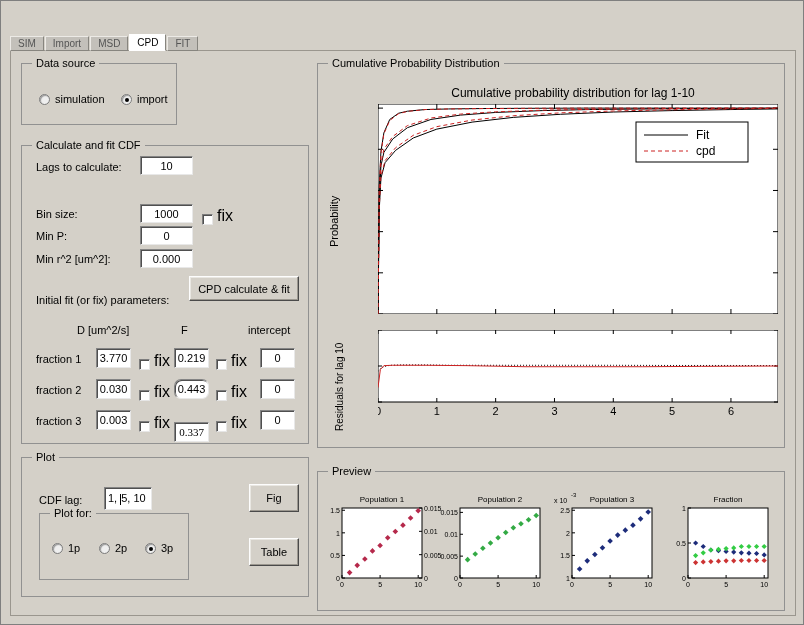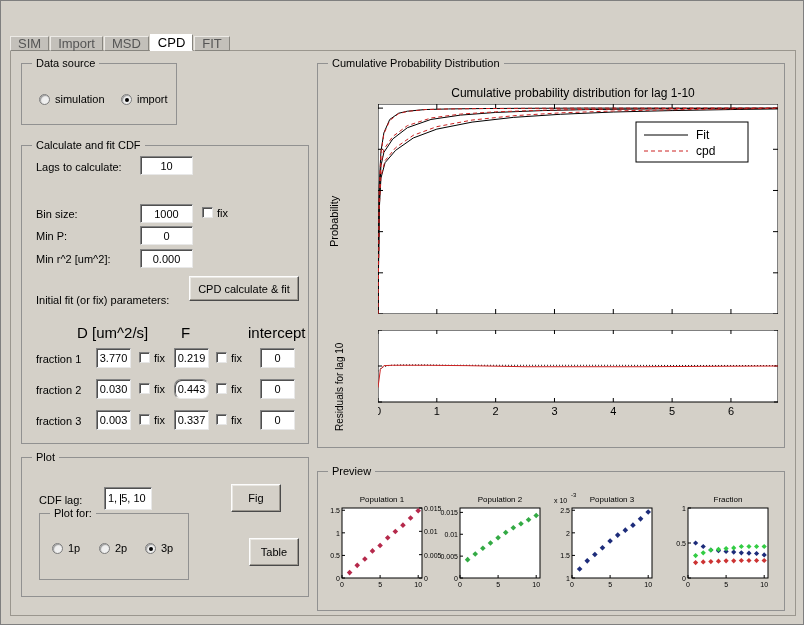--- a/index.html
+++ b/index.html
@@ -25,37 +25,37 @@
     border:1px solid;border-color:#fff #404040 #404040 #fff;
     position:relative;font-size:8px;line-height:12px;text-align:center;color:#000;
   }
   .tb-btn .g{position:absolute;left:0;right:0;top:0;bottom:0;display:flex;align-items:center;justify-content:center;font-size:9px;}
   .min-g{width:7px;height:2px;background:#000;margin-top:5px;}
   .max-g{width:8px;height:7px;border:1px solid #000;border-top-width:2px;}
 
   
   .tabstrip{position:absolute;left:9px;top:33px;height:17px;display:flex;align-items:flex-end;z-index:4;}
   .tab{
-    height:15px;padding:0 7px;font-size:13px;color:#555;
+    height:15px;padding:0 7px;font-size:10px;color:#555;
     background:#c3c0ba;border:1px solid;border-color:#eceae6 #87857f #87857f #eceae6;
     display:flex;align-items:center;margin-right:1px;box-sizing:border-box;
   }
   .tab.active{background:#fff;color:#000;height:17px;border-color:#fff #87857f #fff #fff;border-bottom:1px solid #fff;position:relative;z-index:5;}
 
   .clientarea{position:absolute;left:9px;top:49px;width:786px;height:566px;background:#d4d0c8;border:1px solid #9a968e;box-sizing:border-box;}
 
   
   .panel{position:absolute;border:1px solid #919191;box-sizing:border-box;}
   .panel>.ptitle{
     position:absolute;top:-7px;left:10px;background:#d4d0c8;padding:0 4px;
     font-size:11px;color:#000;white-space:nowrap;
   }
 
   .lbl{position:absolute;font-size:11px;color:#000;white-space:nowrap;}
-  .hdr{position:absolute;font-size:15px;color:#000;white-space:nowrap;}
+  .hdr{position:absolute;font-size:11px;color:#000;white-space:nowrap;}
 
   
   .tf{
     position:absolute;background:#fff;box-sizing:border-box;
     border:1px solid;border-color:#848484 #e8e8e8 #e8e8e8 #848484;
     box-shadow:inset 1px 1px 0 #4f4f4f;
     font-size:11px;color:#000;display:flex;align-items:center;
     font-family:"Liberation Sans",sans-serif;
   }
   .tf.c{justify-content:center;}
@@ -64,21 +64,21 @@
   
   .btn{
     position:absolute;background:#d4d0c8;box-sizing:border-box;
     border:1px solid;border-color:#fdfdfd #4a4a4a #4a4a4a #fdfdfd;
     box-shadow:inset -1px -1px 0 #9b978f, inset 1px 1px 0 #e9e7e2;
     font-size:11px;color:#000;display:flex;align-items:center;justify-content:center;
     font-family:"Liberation Sans",sans-serif;
   }
 
   
-  .cbwrap{position:absolute;display:flex;align-items:flex-start;gap:4px;font-size:11px;}
+  .cbwrap{position:absolute;display:flex;align-items:flex-end;gap:4px;font-size:16px;}
   .cb{
     width:11px;height:11px;background:#fff;box-sizing:border-box;
     border:1px solid;border-color:#7d7d7d #e6e6e6 #e6e6e6 #7d7d7d;
     box-shadow:inset 1px 1px 0 #4f4f4f;flex:none;
   }
 
   
   .rwrap{position:absolute;display:flex;align-items:center;gap:5px;font-size:11px;}
   .radio{
     width:11px;height:11px;border-radius:50%;background:#efefef;box-sizing:border-box;
@@ -171,21 +171,21 @@
         <span>fix</span>
       </div>
       <div class="tf c" style="left:238px;top:233px;width:35px;height:20px;">0</div>
 
       <div class="lbl" style="left:14px;top:269px;">fraction 3</div>
       <div class="tf c" style="left:74px;top:264px;width:35px;height:20px;">0.003</div>
       <div class="cbwrap" style="left:117px;top:268px;">
         <span class="cb"></span>
         <span>fix</span>
       </div>
-      <div class="tf c" style="left:152px;top:264px;width:35px;height:20px;">0.337</div>
+      <div class="tf c" style="left:152px;top:276px;width:35px;height:20px;font-family:Liberation Serif, serif;">0.337</div>
       <div class="cbwrap" style="left:194px;top:268px;">
         <span class="cb"></span>
         <span>fix</span>
       </div>
       <div class="tf c" style="left:238px;top:264px;width:35px;height:20px;">0</div>
     </div>
 
     <div class="panel" style="left:10px;top:406px;width:288px;height:140px;">
       <div class="ptitle">Plot</div>
 
@@ -203,21 +203,21 @@
         <div class="rwrap" style="left:59px;top:28px;">
           <span class="radio"></span>
           <span>2p</span>
         </div>
         <div class="rwrap" style="left:105px;top:28px;">
           <span class="radio on"></span>
           <span>3p</span>
         </div>
       </div>
 
-      <div class="btn" style="left:209px;top:26px;width:50px;height:28px;">Fig</div>
+      <div class="btn" style="left:227px;top:26px;width:50px;height:28px;">Fig</div>
       <div class="btn" style="left:227px;top:80px;width:50px;height:28px;">Table</div>
     </div>
 
     <div class="panel" style="left:306px;top:12px;width:468px;height:385px;">
       <div class="ptitle">Cumulative Probability Distribution</div>
 
       <div style="position:absolute;left:0;top:8px;width:468px;height:250px;">
         <div class="ptxt" style="left:80px;top:14px;width:350px;text-align:center;font-size:12px;">Cumulative probability distribution for lag 1-10</div>
         <div class="ptxt" style="left:10px;top:175px;transform:rotate(-90deg);transform-origin:0 0;font-size:11px;">Probability</div>
         <div class="ptxt" style="left:150px;top:228px;width:210px;text-align:center;font-size:11px;">r<sup style="font-size:8px">2</sup> [um<sup style="font-size:8px">2</sup>]</div>

